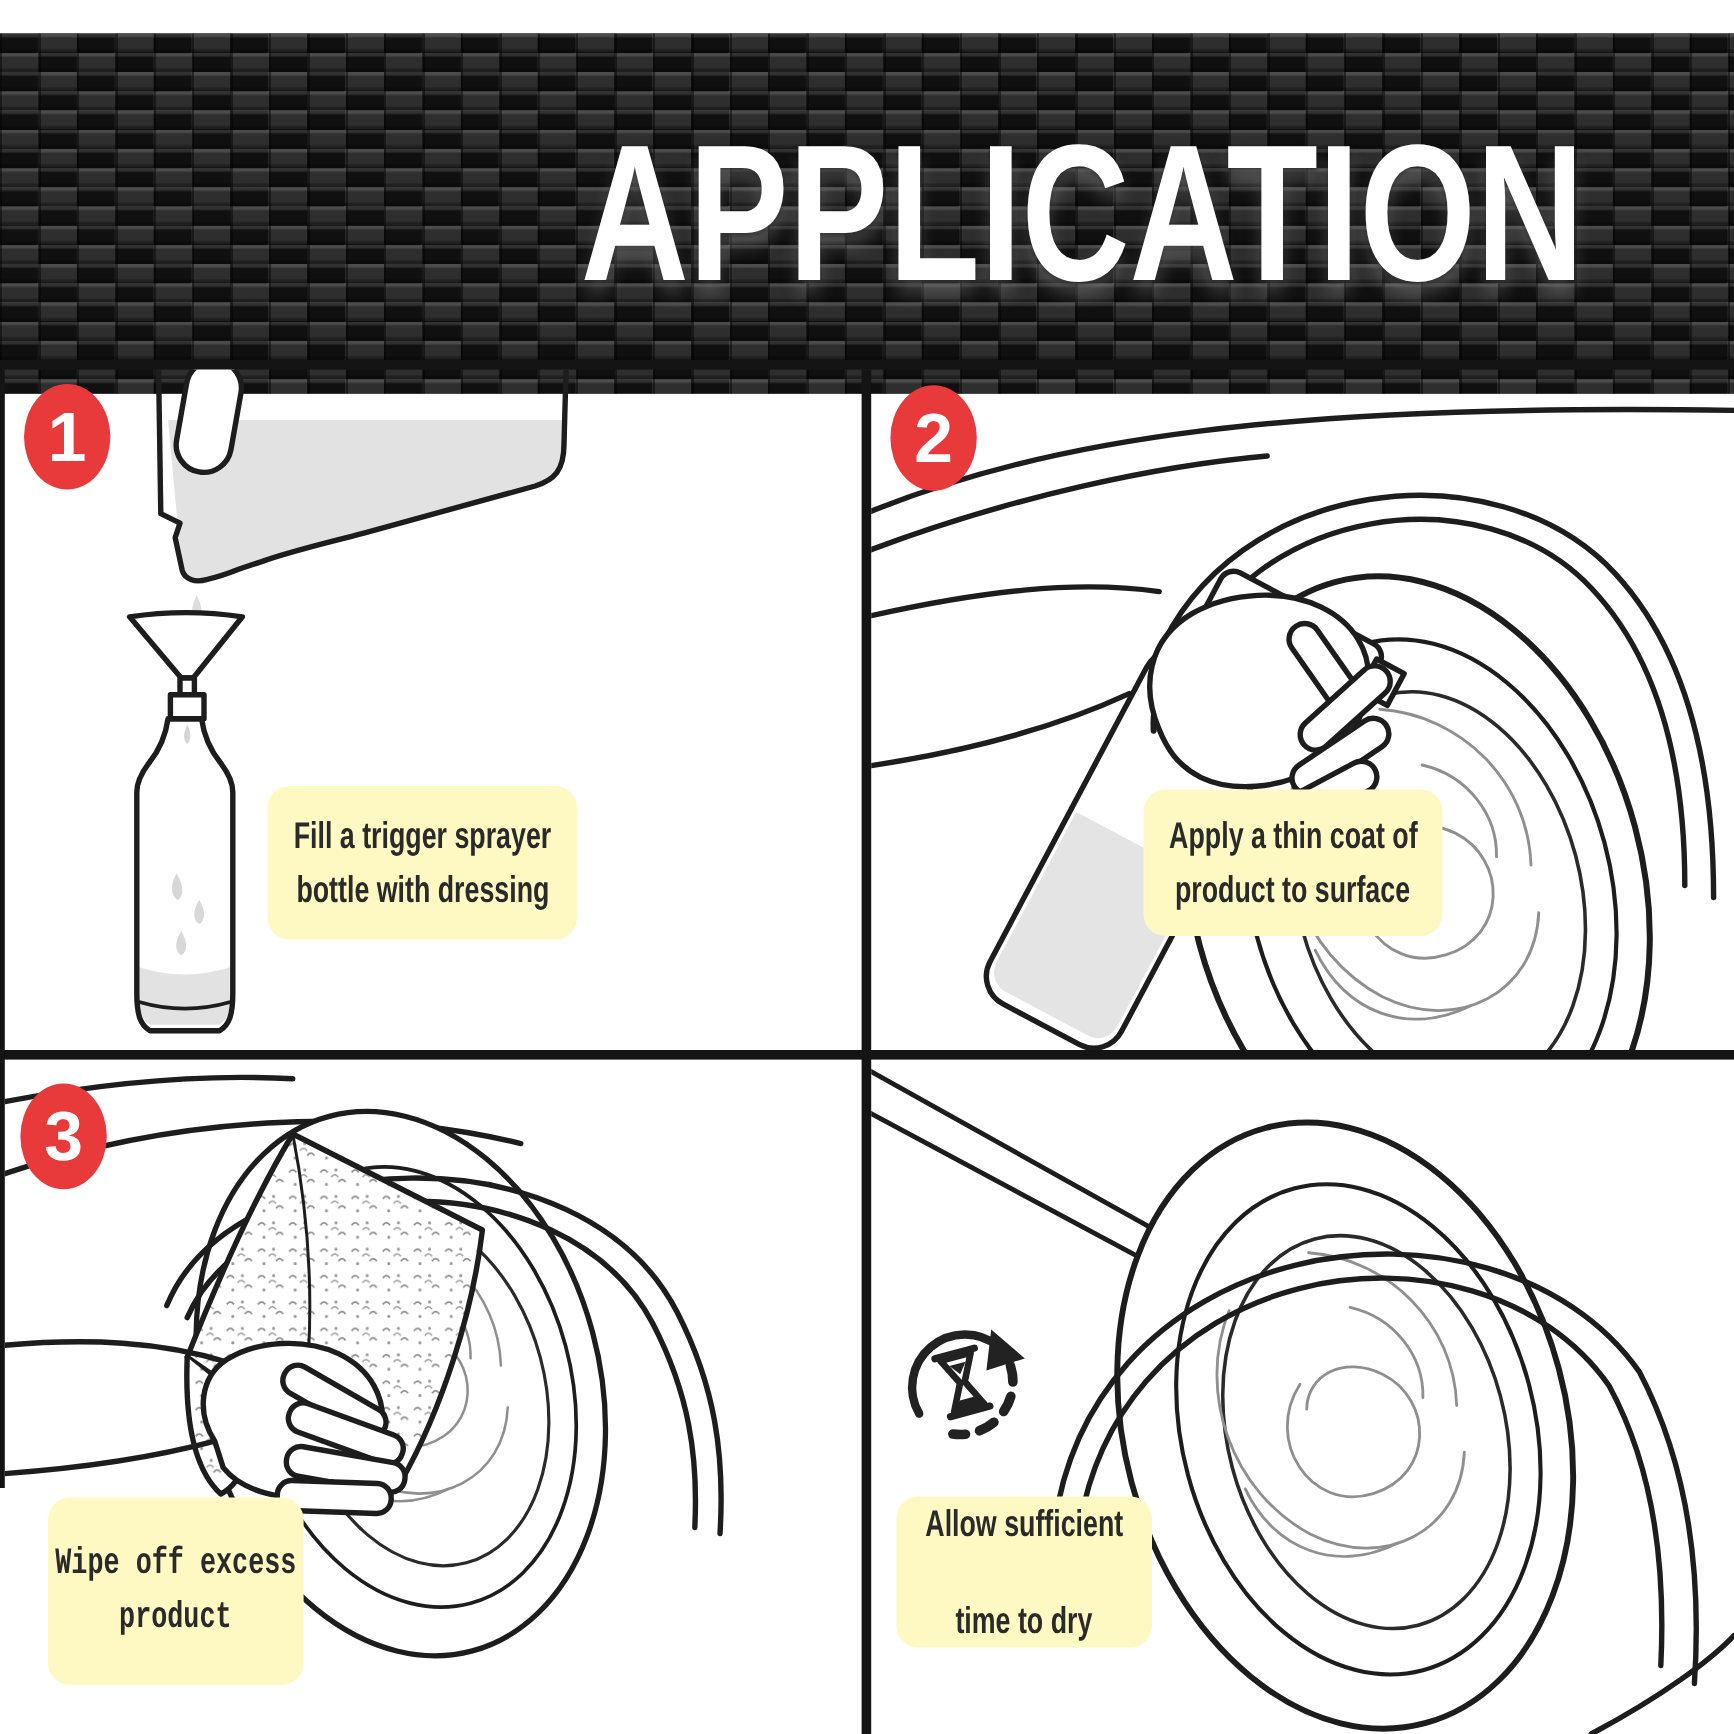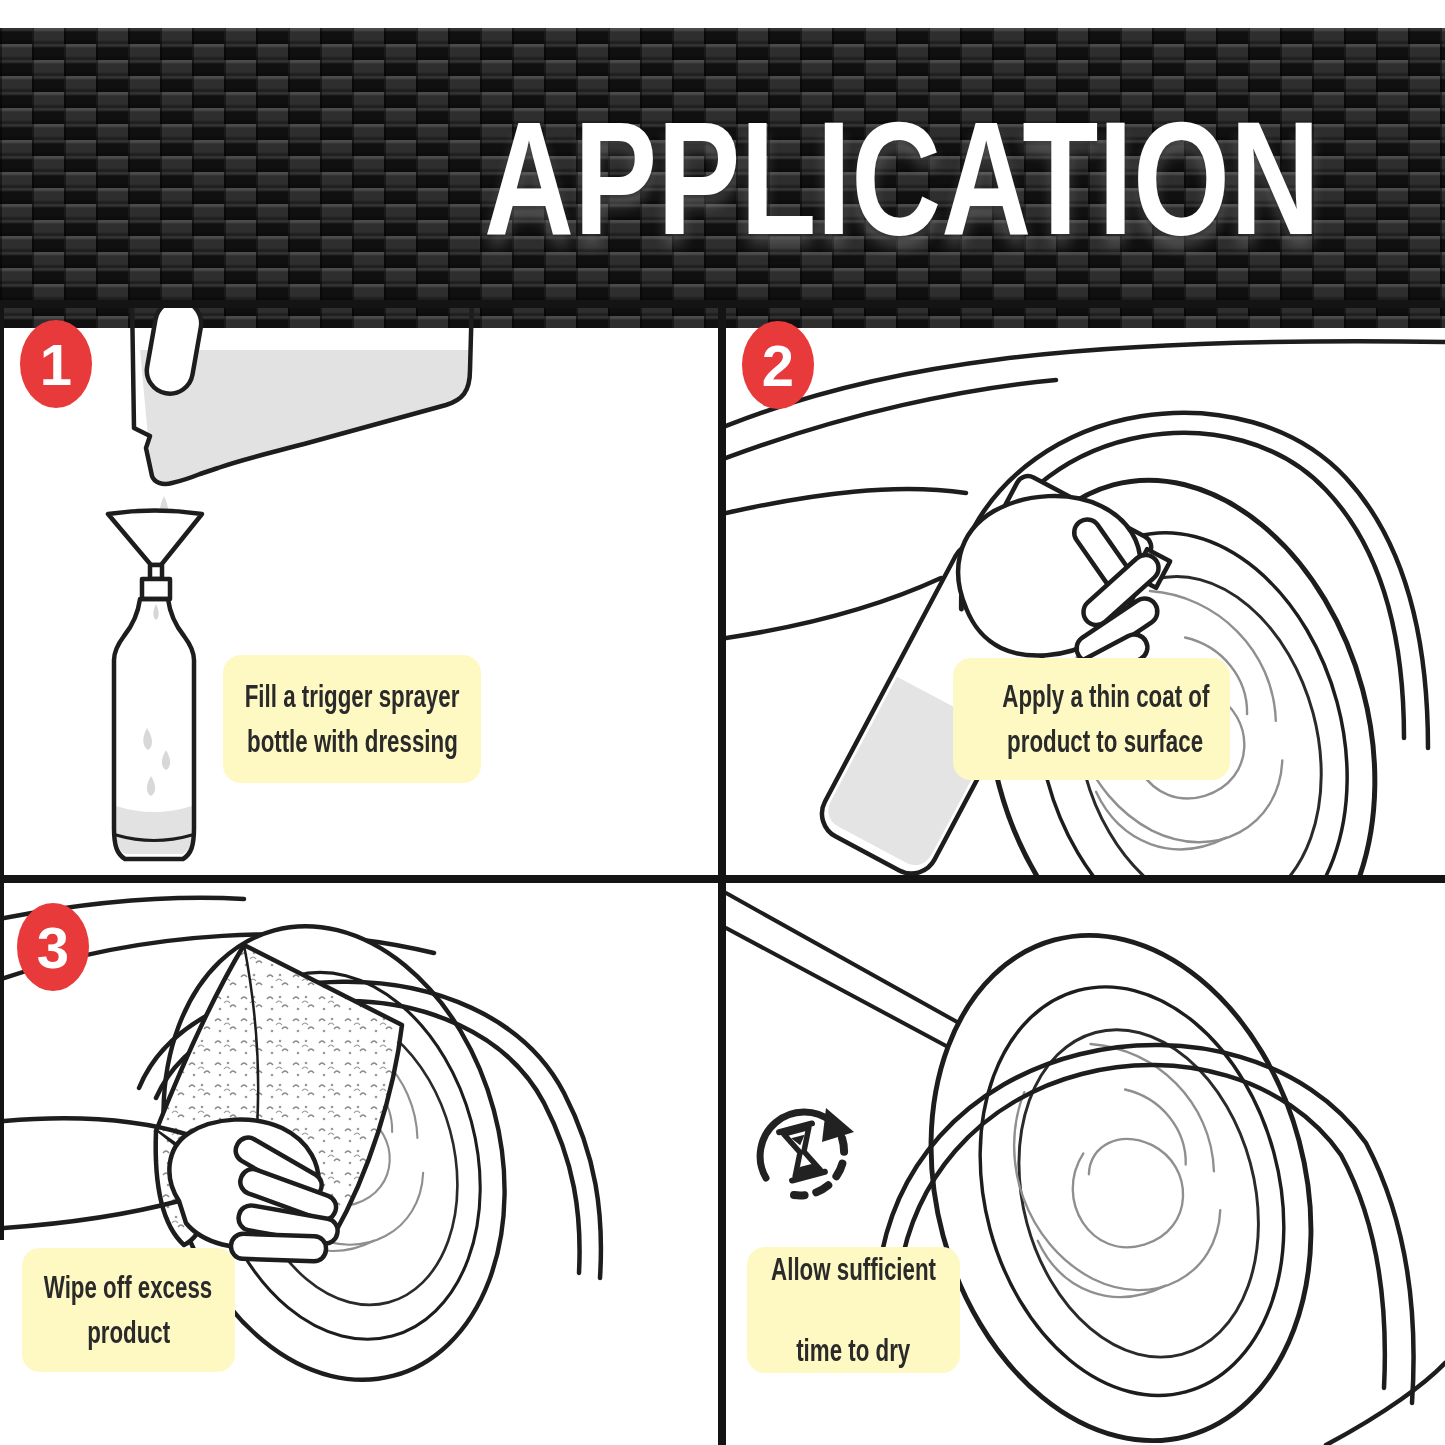--- a/index.html
+++ b/index.html
@@ -28,22 +28,22 @@
   .badge{position:absolute;width:72px;height:88px;border-radius:50%;background:#e8393b;
     display:flex;align-items:center;justify-content:center;color:#fff;font-weight:bold;font-size:58px;}
   #badge1{left:20px;top:320px;}
   #badge2{left:742px;top:321px;}
   #badge3{left:17px;top:903px;}
   .caption{position:absolute;background:#fef9c3;border-radius:18px;
     display:flex;flex-direction:column;align-items:center;justify-content:center;
     color:#2a2a2a;font-weight:bold;font-size:31px;line-height:45px;}
   .caption .cl{display:block;transform:scaleX(.72);white-space:nowrap;}
   #cap1{left:223px;top:655px;width:258px;height:128px;}
-  #cap2{left:953px;top:658px;width:249px;height:122px;padding-left:28px;}
-  #cap3{left:22px;top:1248px;width:213px;height:124px;}
+  #cap2{left:953px;top:658px;width:249px;height:122px;}
+  #cap3{left:40px;top:1248px;width:213px;height:156px;font-family:Liberation Mono, monospace;}
   #cap4{left:747px;top:1247px;width:213px;height:126px;justify-content:space-between;}
 </style>
 </head>
 <body>
 
 <div class="page">
   <div class="header">
     <h1>APPLICATION</h1>
   </div>
   <div class="border" id="b-top"></div>

